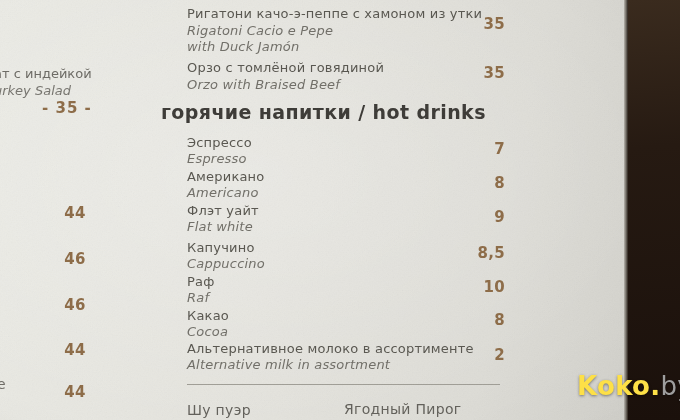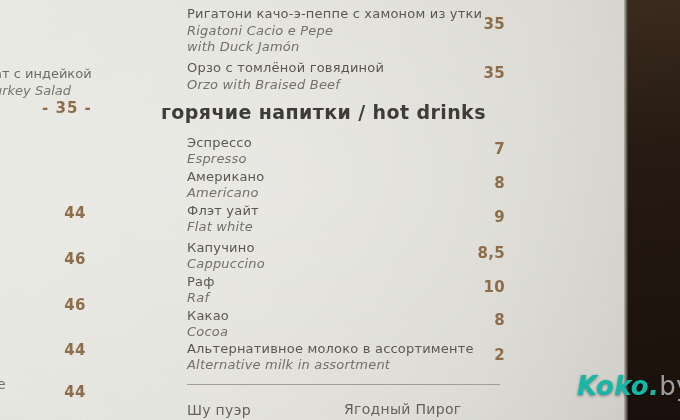--- a/index.html
+++ b/index.html
@@ -63,21 +63,21 @@
     position:absolute;left:58px;width:28px;text-align:right;
     font-size:15px;font-weight:bold;color:#8c6a45;letter-spacing:.5px;
   }
   .stray{position:absolute;left:-3px;top:376px;font-size:14px;color:#6b6963;}
 
   
   .watermark{
     position:absolute;left:577px;top:371px;font-size:26px;white-space:nowrap;z-index:5;
     letter-spacing:.3px;
   }
-  .wm-bold{font-weight:bold;color:#14b8a6;text-shadow:0 1px 3px rgba(0,0,0,.45);font-style:italic;}
+  .wm-bold{font-weight:bold;color:#fde047;text-shadow:0 1px 3px rgba(0,0,0,.45);}
   .wm-suffix{font-weight:500;color:#9e9e9e;text-shadow:0 1px 2px rgba(0,0,0,.35);}
 </style>
 </head>
 <body>
 
 <div class="stage">
 
   <div class="paper">
     <div class="paper-shade"></div>
 

